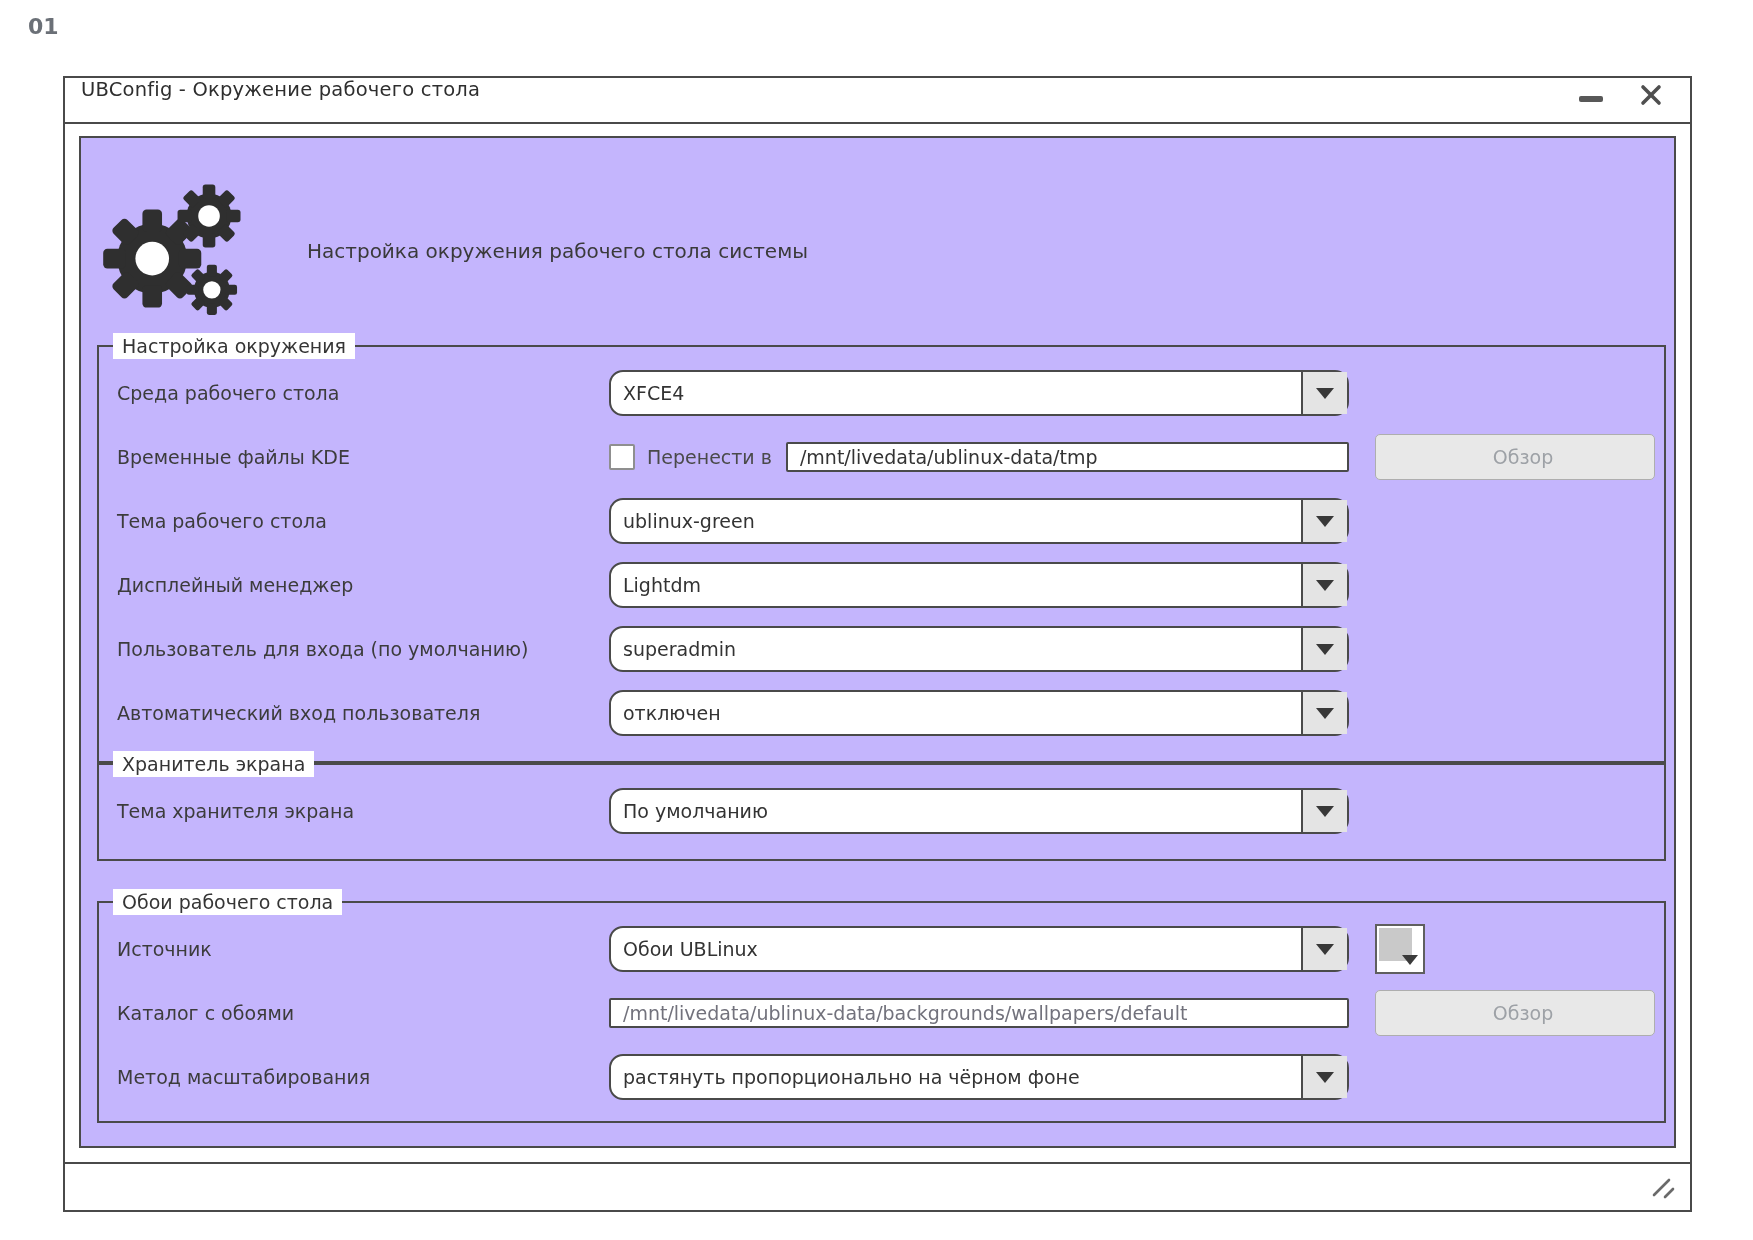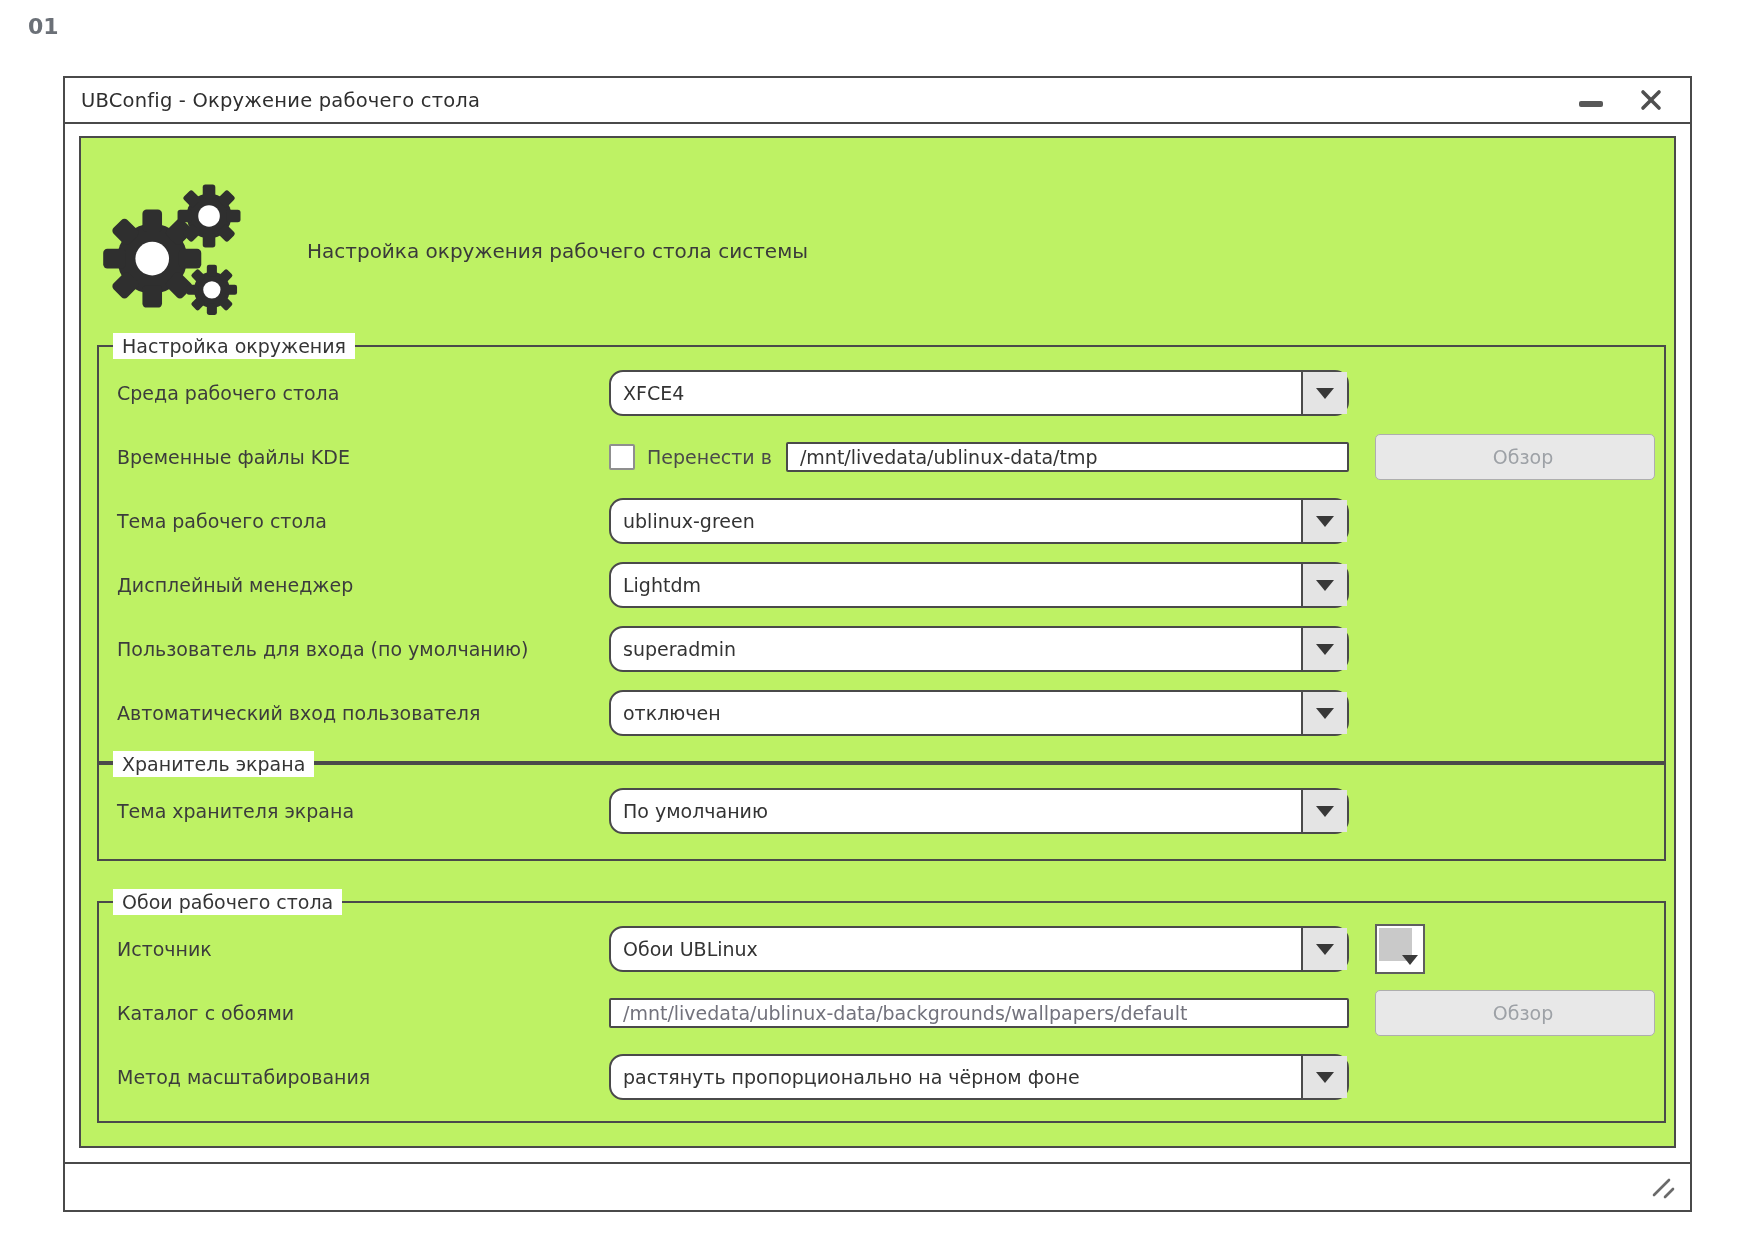--- a/index.html
+++ b/index.html
@@ -8,31 +8,31 @@
     font-family:"DejaVu Sans","Liberation Sans",sans-serif;
     color:#3a3a3a;overflow:hidden;
   }
   .figure-label{position:absolute;left:28px;top:14px;font-size:22px;font-weight:bold;color:#6b7077;}
 
   .window{
     position:absolute;left:63px;top:76px;width:1629px;height:1136px;
     border:2px solid #4a4a4a;background:#fff;box-sizing:border-box;
   }
   .titlebar{
-    height:46px;border-bottom:2px solid #4a4a4a;display:flex;align-items:center;
+    height:46px;border-bottom:2px solid #4a4a4a;display:flex;align-items:flex-start;
     padding:0 22px 0 16px;box-sizing:border-box;
   }
   .titlebar .title{font-size:19.5px;color:#2e2e2e;flex:1;letter-spacing:.2px;}
   .win-btn{display:flex;align-items:center;justify-content:center;width:34px;height:34px;cursor:default;}
   .min-glyph{width:24px;height:6px;background:#585858;border-radius:2px;margin-top:8px;}
   .win-btn + .win-btn{margin-left:26px;}
 
   .content-frame{
     position:absolute;left:14px;right:14px;top:58px;bottom:62px;
-    border:2px solid #4a4a4a;box-sizing:border-box;background:#bef264;
+    border:2px solid #4a4a4a;box-sizing:border-box;background:#c4b5fd;
   }
 
   .app-header{margin:46px 0 0 22px;display:flex;align-items:center;gap:62px;}
   .app-header .caption{font-size:20px;color:#3a3a3a;}
 
   .group{
     position:relative;border:2px solid #4a4a4a;margin:0 8px 0 16px;
     padding:14px 14px 16px 18px;box-sizing:border-box;
   }
   .group-env{margin-top:27px;}

